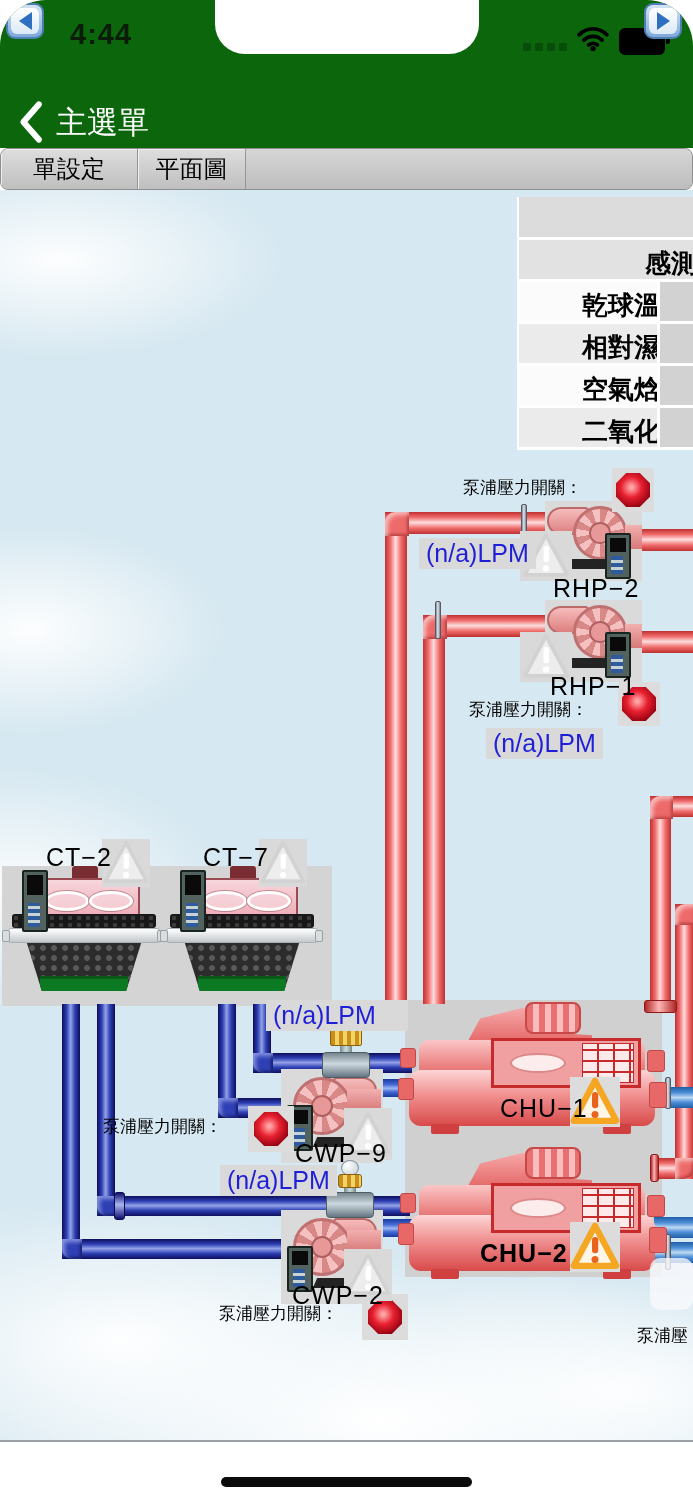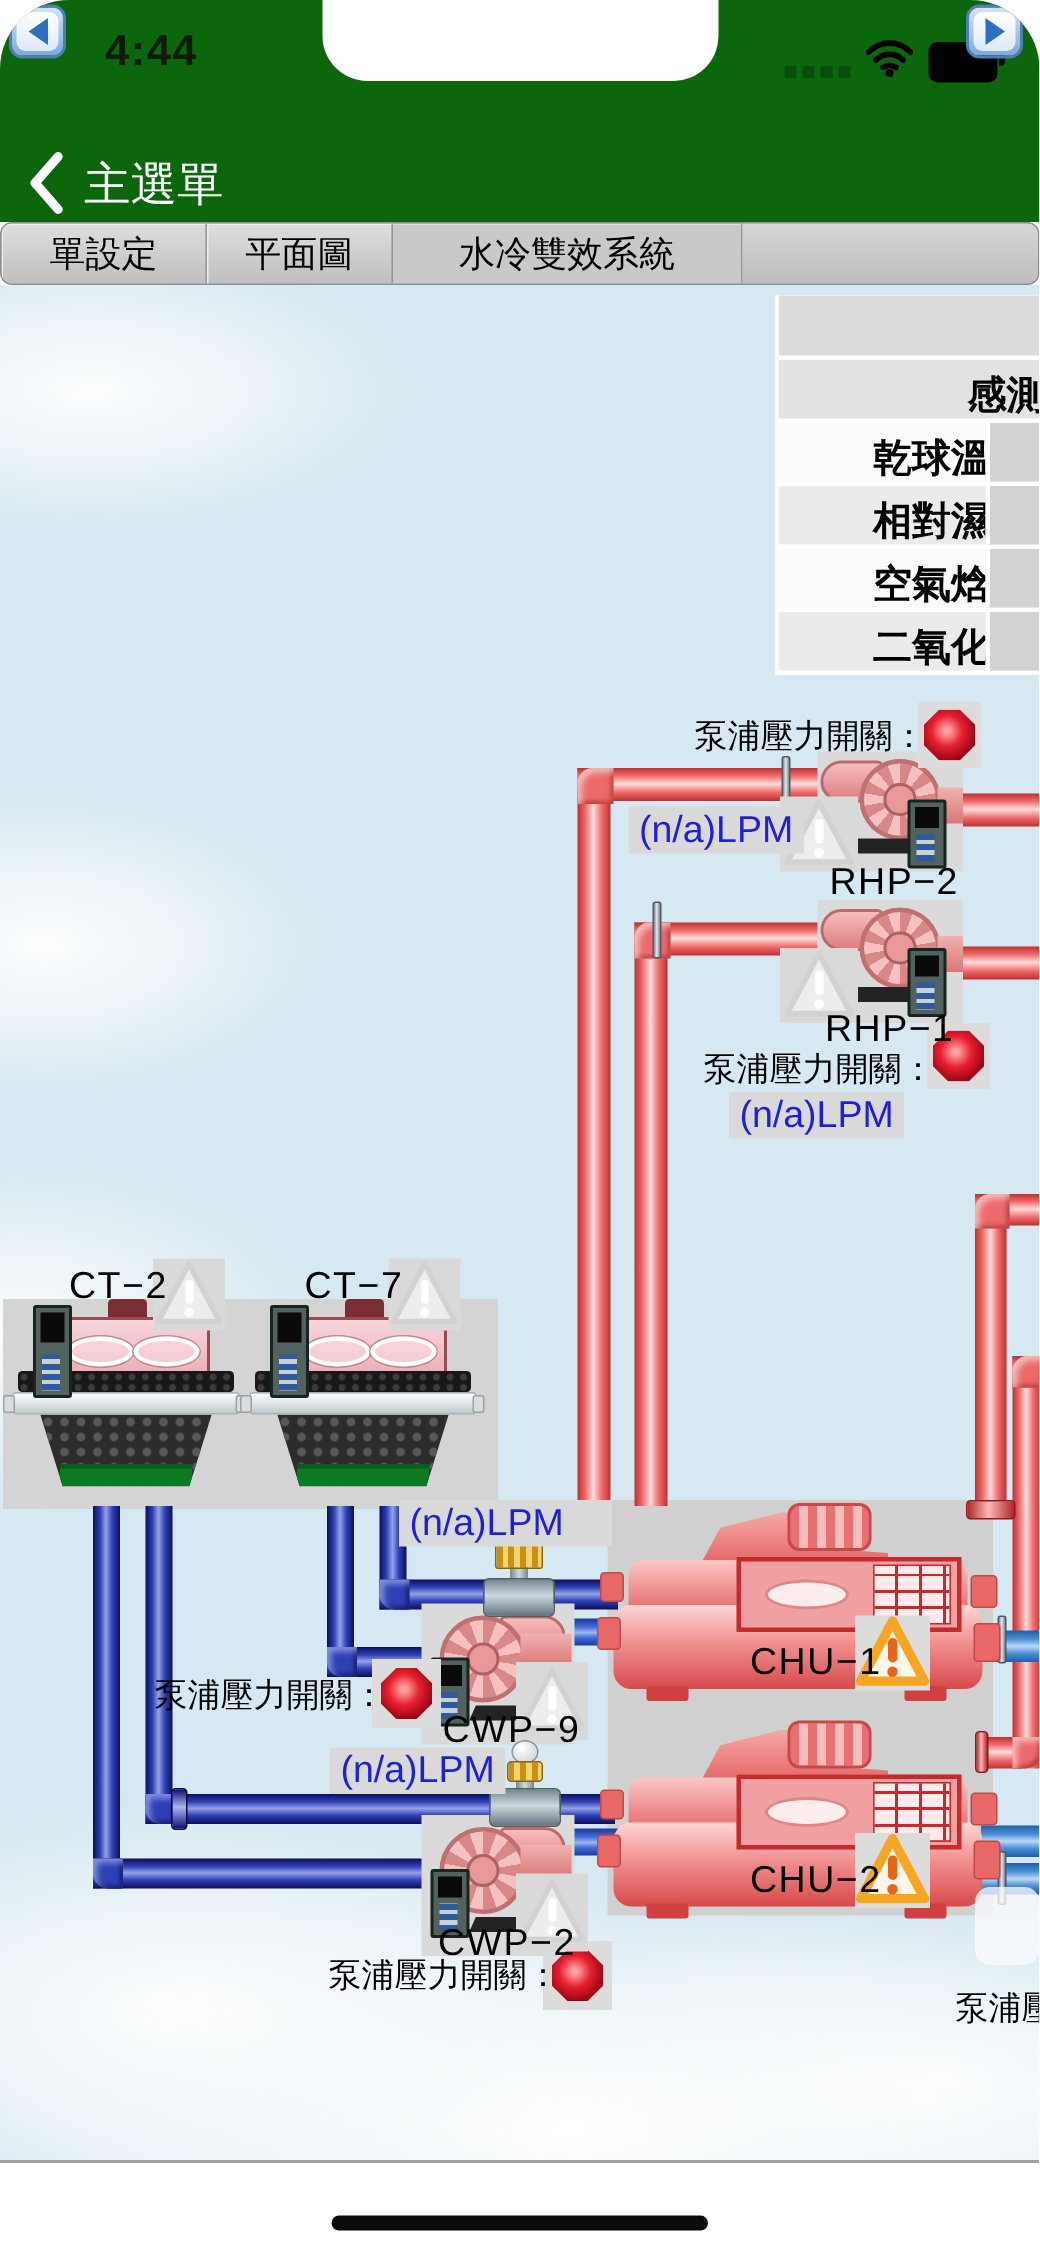--- a/index.html
+++ b/index.html
@@ -55,21 +55,21 @@
   .ltblue-h{background:linear-gradient(180deg,#1f5fa8 0%,#4f8fd8 28%,#bcd8f2 50%,#4f8fd8 72%,#1f5fa8 100%);}
   .joint-r{background:#ee6a6a;box-shadow:inset 3px 3px 4px rgba(255,255,255,.55), inset -2px -2px 3px rgba(140,20,20,.5);}
   .joint-b{background:#2e40b4;box-shadow:inset 3px 3px 4px rgba(190,200,255,.6), inset -2px -2px 3px rgba(5,5,60,.6);}
   .tl{border-radius:10px 0 0 0;} .bl{border-radius:0 0 0 10px;} .br{border-radius:0 0 10px 0;}
   .collar-r{background:linear-gradient(90deg,#b02828,#ffb6b6 45%,#b02828);border:1px solid #8c1a1a;border-radius:3px;}
   .collar-b{background:linear-gradient(180deg,#101070,#aab6f0 45%,#101070);border:1px solid #0a0a50;border-radius:3px;}
   .stick{background:linear-gradient(90deg,#7c8490,#e2e8ee 45%,#7c8490);border:1px solid #525a66;border-radius:2px;}
 
   
   .dlabel{position:absolute;white-space:nowrap;line-height:1.15;}
-  .txt{font-size:22px;color:#000;}
+  .txt{font-size:17px;color:#000;}
   .lpm{font-size:25px;color:#1f1fd8;background:#d9d9d9;padding:1px 7px;}
   .equip{font-size:25px;color:#000;letter-spacing:1px;}
 
   
   .ind-box{background:#dcdcdc;display:flex;align-items:center;justify-content:center;}
   .gem{width:34px;height:34px;clip-path:polygon(30% 0,70% 0,100% 30%,100% 70%,70% 100%,30% 100%,0 70%,0 30%);
        background:radial-gradient(circle at 45% 42%, #ffa2a2 6%, #e82030 38%, #9c0514 72%, #66040e 100%);}
 
   
   .tri-box{display:flex;align-items:center;justify-content:center;}
@@ -188,22 +188,21 @@
           </svg>
       </span>
       <span class="navtitle">主選單</span>
     </div>
   </div>
   <div class="notch"></div>
 
   <div class="tabbar">
     <div class="tabs">
       <div class="tab" style="width:137px">單設定</div>
-      <div class="tab" style="width:124px">平面圖</div>
-      <div class="tab sel" style="width:233px">水冷雙效系統</div>
+      <div class="tab" style="width:108px">平面圖</div>
       <div class="tabfill"></div>
     </div>
   </div>
   <div class="arrowbtn left">
       <div class="inner">
         <div class="tri-left"></div>
       </div>
     </div>
   <div class="arrowbtn right">
       <div class="inner">
@@ -472,20 +471,20 @@
       <div class="dlabel equip" style="left: 550px; top: 482px;">RHP−1</div>
       <div class="dlabel txt" style="left: 469px; top: 510px;">泵浦壓力開關：</div>
       <div class="dlabel lpm" style="left: 486px; top: 538px;">(n/a)LPM</div>
       <div class="dlabel equip" style="left: 46px; top: 653px;">CT−2</div>
       <div class="dlabel equip" style="left: 203px; top: 653px;">CT−7</div>
       <div class="dlabel lpm" style="left: 266px; top: 810px; width: 142px;">(n/a)LPM</div>
       <div class="dlabel txt" style="left: 103px; top: 927px;">泵浦壓力開關：</div>
       <div class="dlabel equip" style="left: 295px; top: 949px;">CWP−9</div>
       <div class="dlabel lpm" style="left: 220px; top: 975px;">(n/a)LPM</div>
       <div class="dlabel equip" style="left: 500px; top: 904px;">CHU−1</div>
-      <div class="dlabel equip" style="left: 500px; top: 1049px;">CHU−2</div>
+      <div class="dlabel equip" style="left: 480px; top: 1049px; font-weight: bold;">CHU−2</div>
       <div class="dlabel equip" style="left: 292px; top: 1091px;">CWP−2</div>
       <div class="dlabel txt" style="left: 219px; top: 1114px;">泵浦壓力開關：</div>
       <div class="dlabel txt" style="left: 637px; top: 1136px;">泵浦壓</div>
     </div>
 
   <div class="home"></div>
 </div>
 
 </body></html>

